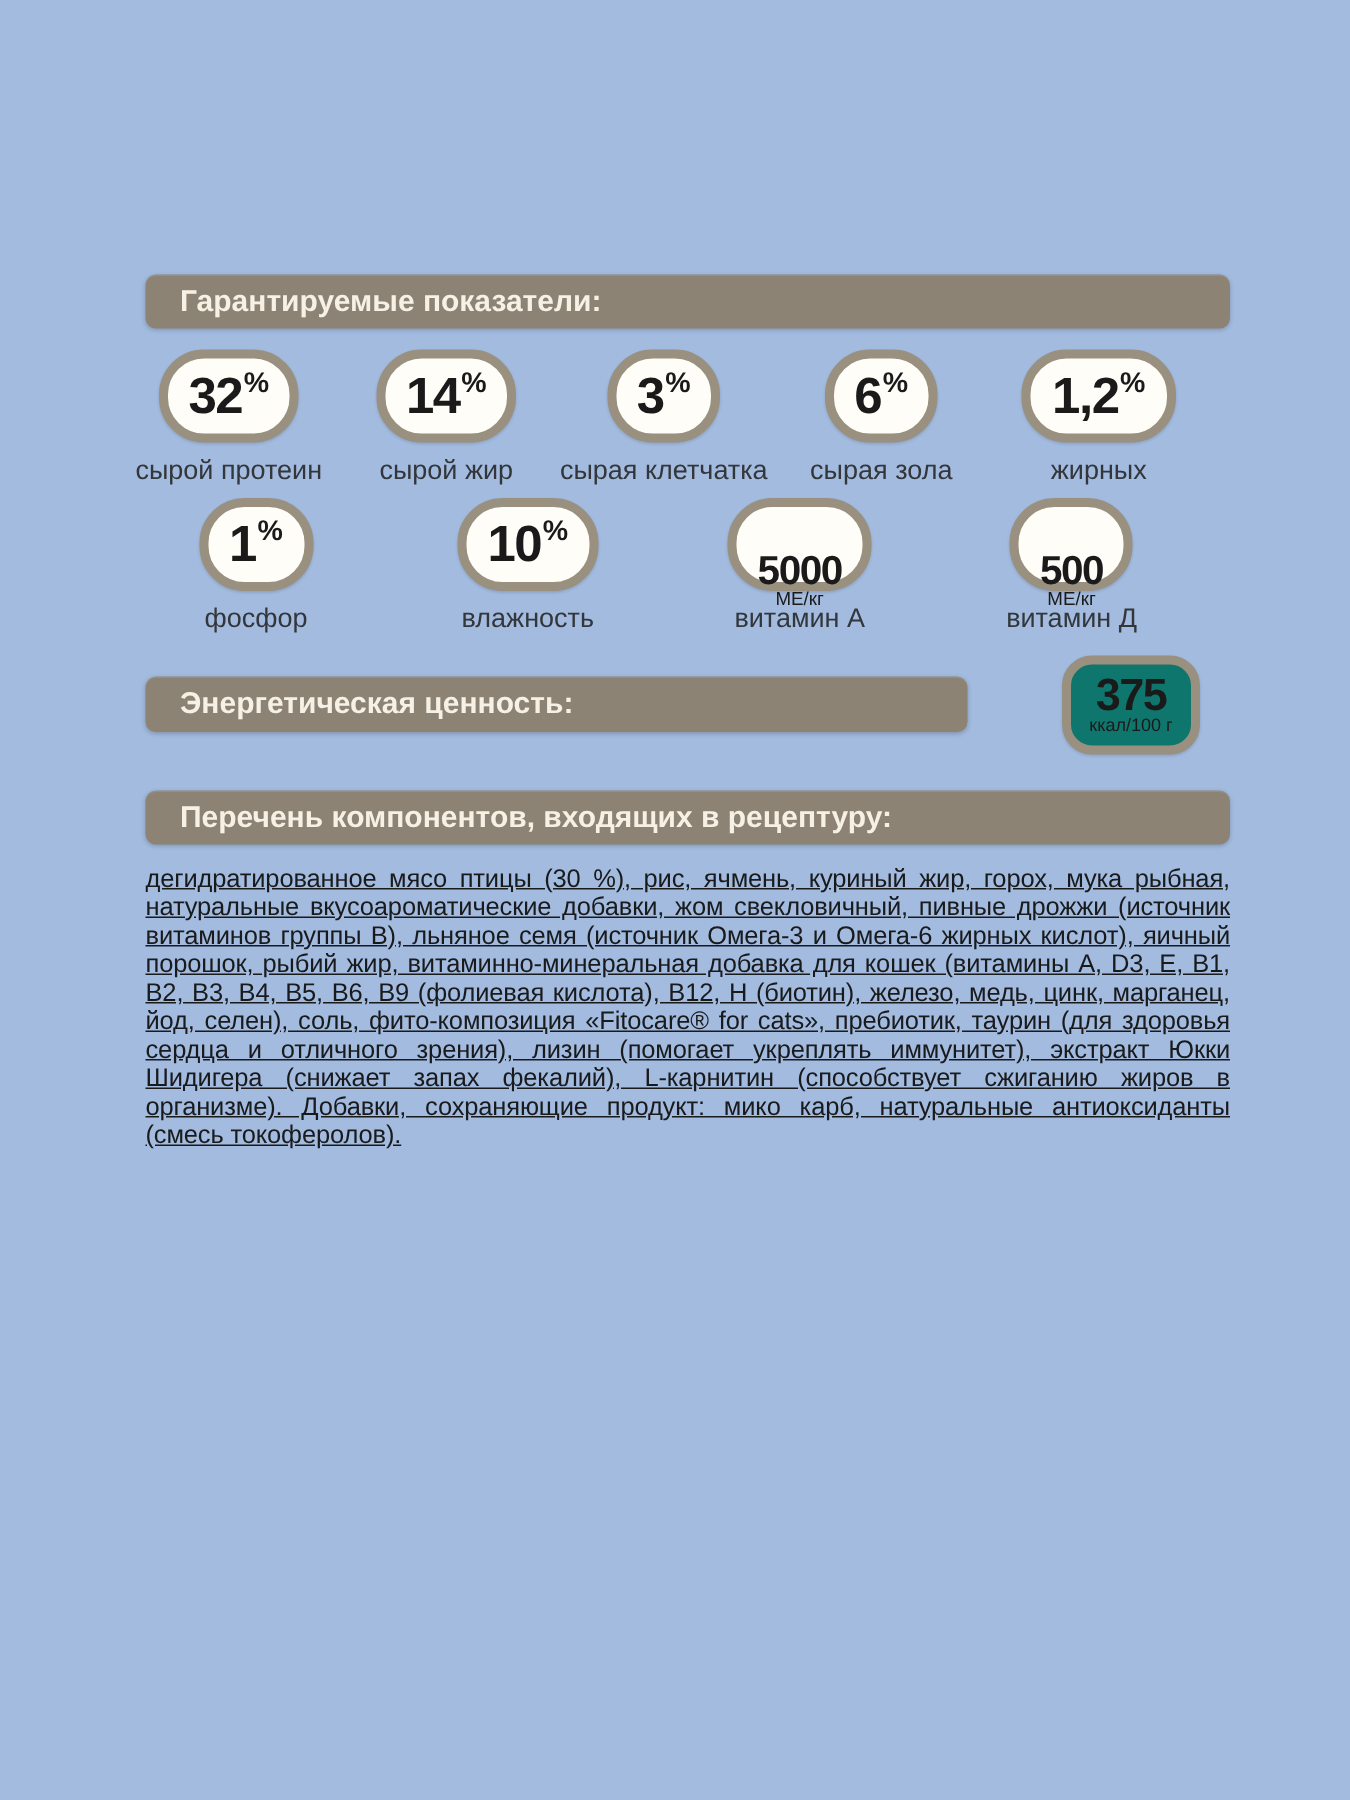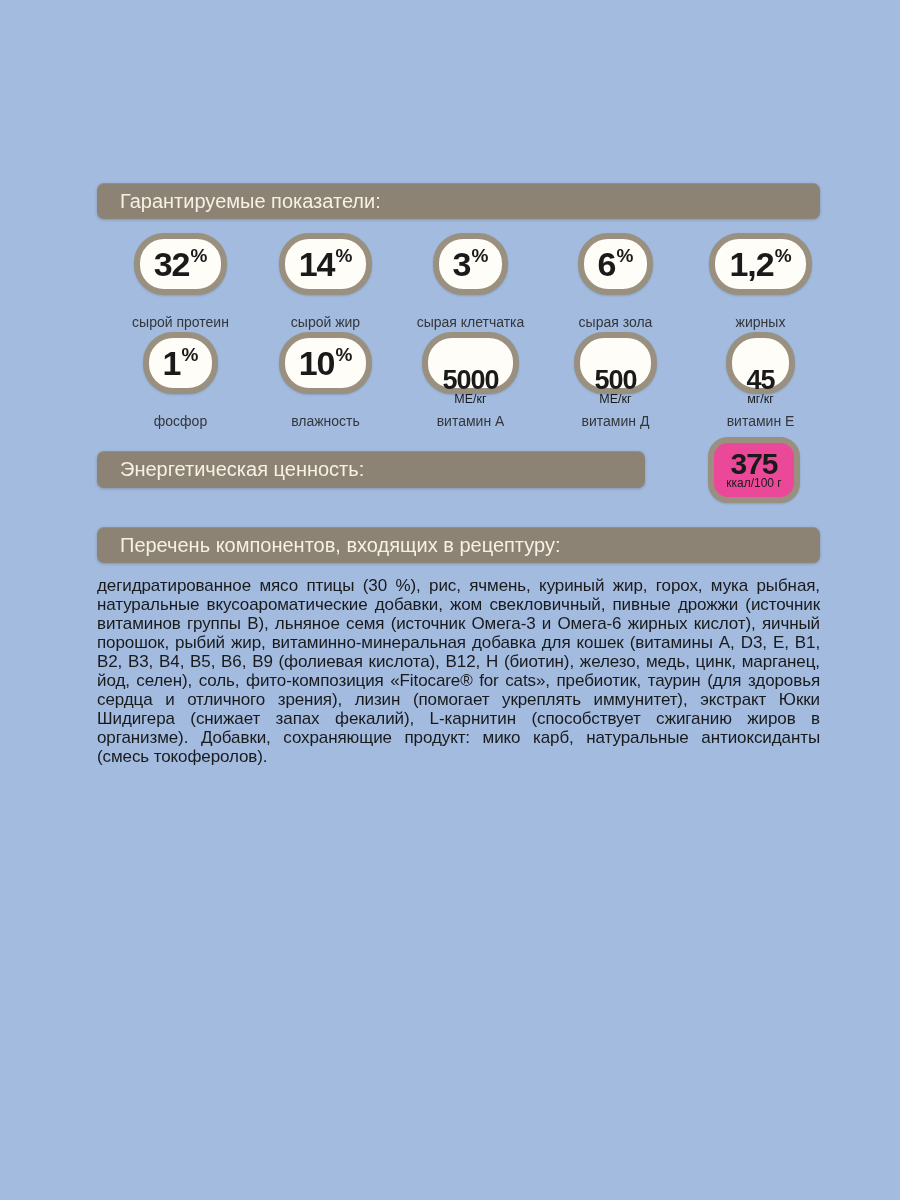--- a/index.html
+++ b/index.html
@@ -7,60 +7,60 @@
     position:relative;
     width:900px;height:1200px;
     background:#a2bbdf;
     font-family:"Liberation Sans", sans-serif;
     overflow:hidden;
   }
   .bar{
     position:absolute;left:97px;width:723px;height:36px;
     background:#8c8375;border-radius:7px;
     box-sizing:border-box;padding-left:23px;
-    color:#f6f1e4;font-weight:normal;font-size:20px;line-height:36px;
+    color:#f6f1e4;font-weight:bold;font-size:20px;line-height:36px;
     box-shadow:0 1px 3px rgba(40,40,40,.25), inset 0 1px 0 rgba(255,255,255,.10);
     white-space:nowrap;
   }
   .bar-guaranteed{top:183px;}
   .bar-energy{top:451px;width:548px;height:37px;line-height:37px;}
   .bar-components{top:527px;}
 
-  .row{position:absolute;left:108px;width:725px;display:flex;}
+  .row{position:absolute;left:80px;width:725px;display:flex;}
   .row1{top:233px;}
   .row2{top:332px;}
   .cell{flex:1;display:flex;flex-direction:column;align-items:center;}
   .badge{
     height:62px;min-width:64px;padding:0 14px;
     background:#fffdf7;border:6px solid #99907f;border-radius:30px;
     box-sizing:border-box;
     display:flex;align-items:center;justify-content:center;
     box-shadow:0 1px 2px rgba(40,40,40,.18);
   }
   .num{font-weight:bold;font-size:34px;color:#1a1a1a;letter-spacing:-1px;line-height:1;}
   .unit-sup{font-weight:bold;font-size:19px;color:#1a1a1a;position:relative;top:-9px;margin-left:1px;line-height:1;}
   .stack{display:flex;flex-direction:column;align-items:center;margin-top:48px;}
   .num-s{font-weight:bold;font-size:27px;color:#1a1a1a;letter-spacing:-1px;line-height:25px;}
   .unit-s{font-weight:normal;font-size:12.5px;color:#1a1a1a;line-height:13px;}
-  .cell-label{margin-top:19px;font-size:14px;color:#33363b;text-align:center;white-space:nowrap;}
+  .cell-label{margin-top:8px;font-size:18px;color:#33363b;text-align:center;white-space:nowrap;}
 
   .energy-badge{
     position:absolute;left:708px;top:437px;width:92px;height:66px;
-    background:#ec4899;border:6px solid #99907f;border-radius:20px;
+    background:#0f766e;border:6px solid #99907f;border-radius:20px;
     box-sizing:border-box;
     display:flex;flex-direction:column;align-items:center;justify-content:center;
     box-shadow:0 1px 2px rgba(40,40,40,.18);
   }
   .energy-badge .num-s{font-size:30px;line-height:27px;}
   .energy-badge .unit-s{font-size:12px;}
 
   .ingredients{
     position:absolute;left:97px;top:576px;width:723px;margin:0;
     font-size:17px;line-height:19px;letter-spacing:-0.1px;
-    text-align:justify;color:#191a1c;
+    text-align:justify;color:#191a1c;text-decoration:underline;
   }
 </style>
 </head>
 <body>
 
 <div class="page">
 
   <div class="bar bar-guaranteed">Гарантируемые показатели:</div>
 
   <div class="row row1">
@@ -126,29 +126,20 @@
       </div>
       <div class="cell">
         <div class="badge">
           <div class="stack">
             <span class="num-s">500</span>
             <span class="unit-s">МЕ/кг</span>
           </div>
         </div>
         <div class="cell-label">витамин Д</div>
       </div>
-      <div class="cell">
-        <div class="badge">
-          <div class="stack">
-            <span class="num-s">45</span>
-            <span class="unit-s">мг/кг</span>
-          </div>
-        </div>
-        <div class="cell-label">витамин Е</div>
-      </div>
     </div>
 
   <div class="bar bar-energy">Энергетическая ценность:</div>
 
   <div class="energy-badge">
     <span class="num-s">375</span>
     <span class="unit-s">ккал/100 г</span>
   </div>
 
   <div class="bar bar-components">Перечень компонентов, входящих в рецептуру:</div>

